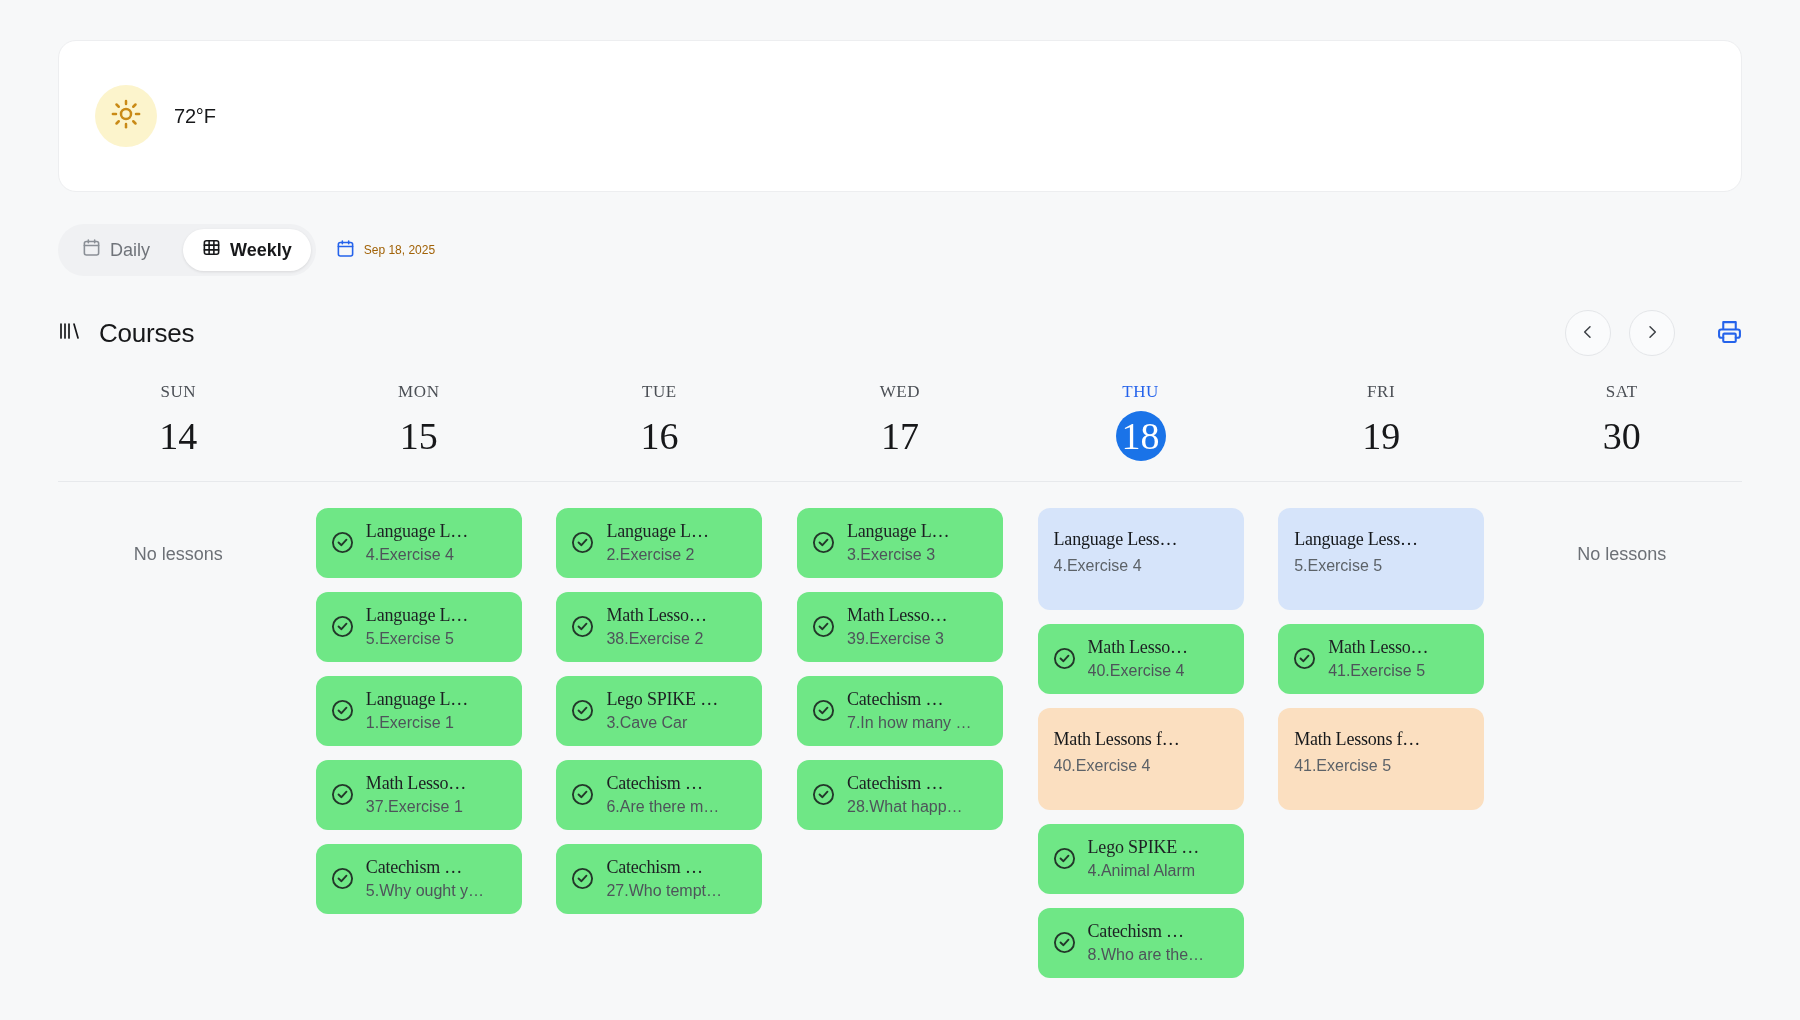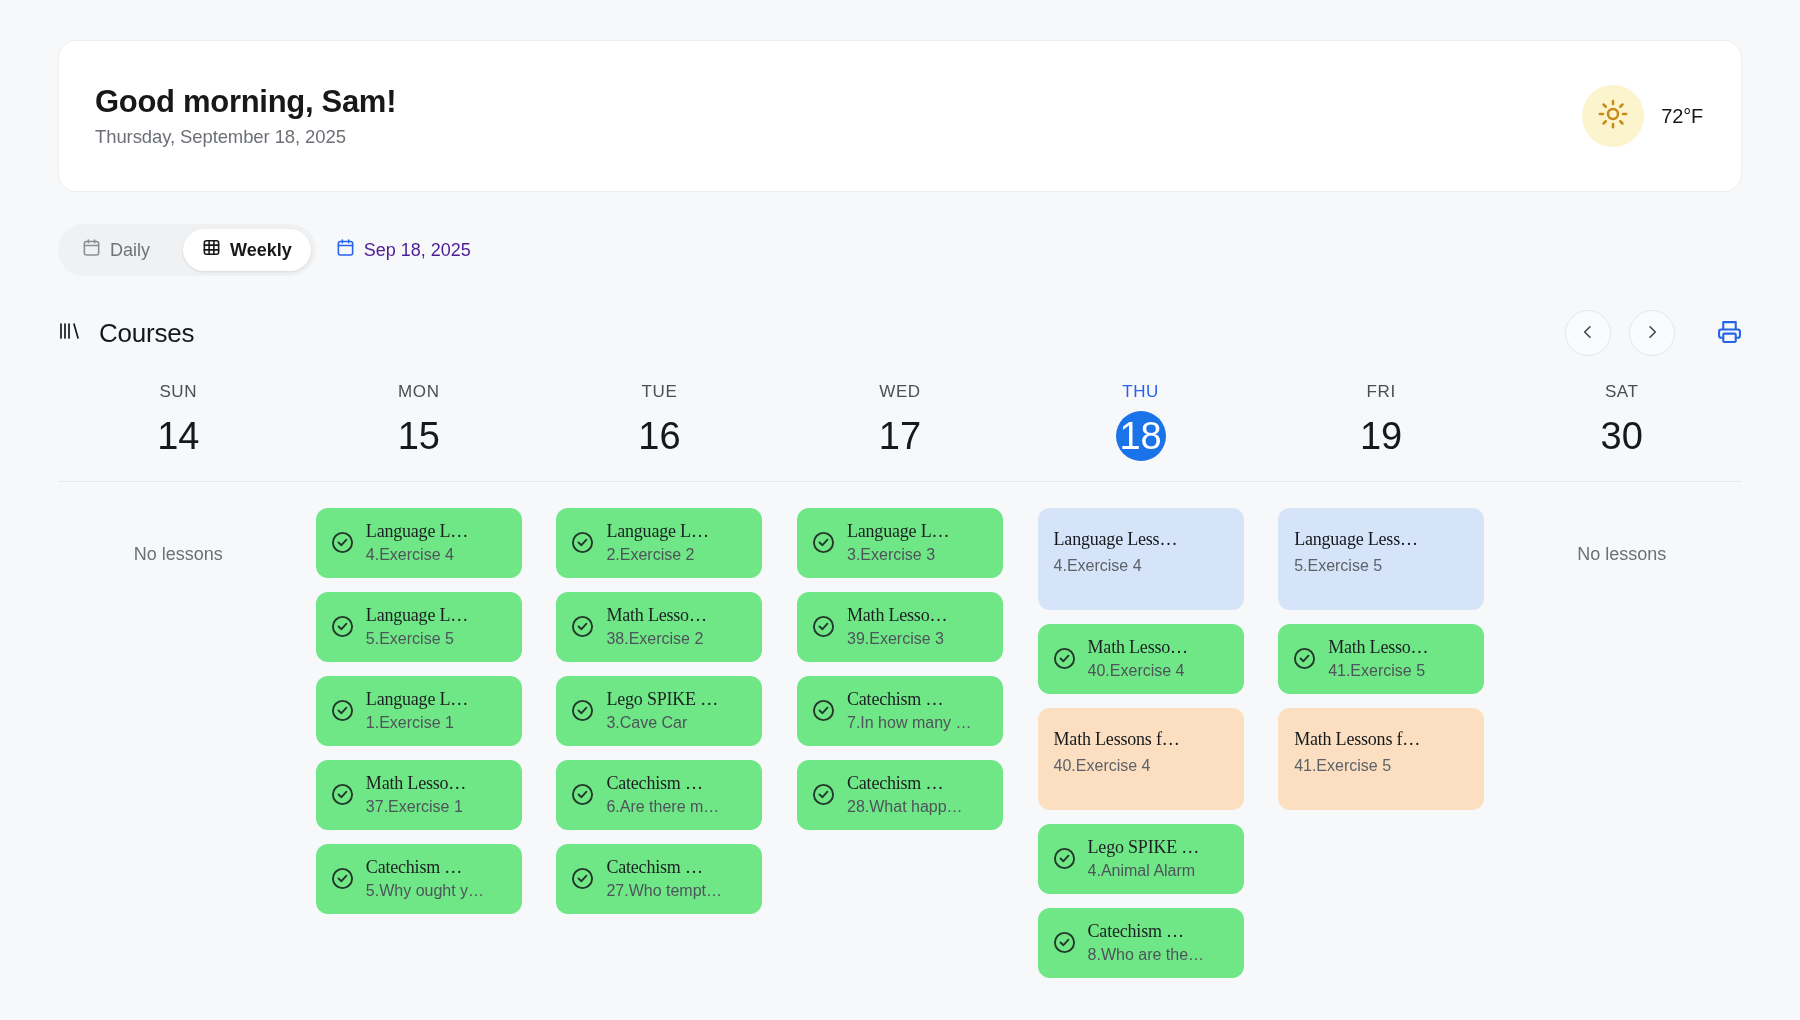--- a/index.html
+++ b/index.html
@@ -43,41 +43,41 @@
     font-size: 18px; color: #70747A; cursor: pointer;
     border: none; background: transparent;
     font-family: "Liberation Sans", sans-serif;
   }
   .seg.active {
     background: #FFFFFF; color: #17181A; font-weight: 700;
     box-shadow: 0 1px 3px rgba(0,0,0,0.10);
   }
   .datepick {
     display: flex; align-items: center; gap: 9px;
-    font-size: 18px; color: #4c1d95; cursor: pointer; margin-left: 6px;
+    font-size: 12px; color: #a16207; cursor: pointer; margin-left: 6px;
   }
 
   
   .sect-head {
     margin-top: 34px; display: flex; align-items: center; justify-content: space-between;
   }
   .sect-left { display: flex; align-items: center; gap: 17px; }
   .sect-title { font-size: 26px; color: #17181A; letter-spacing: -0.2px; }
   .sect-right { display: flex; align-items: center; gap: 18px; }
   .rnd-btn {
     width: 46px; height: 46px; border-radius: 50%;
     border: 1px solid #E4E6E9; background: #FAFBFC;
     display: flex; align-items: center; justify-content: center; cursor: pointer;
   }
   .print-btn { margin-left: 24px; background: none; border: none; cursor: pointer; display:flex; }
 
   
   .week { margin-top: 26px; display: grid; grid-template-columns: repeat(7, 1fr); }
   .dcol { display: flex; flex-direction: column; align-items: center; }
-  .dhead { display: flex; flex-direction: column; align-items: center; gap: 9px; padding-bottom: 20px; }
+  .dhead { display: flex; flex-direction: column; align-items: center; gap: 9px; padding-bottom: 20px; font-family: Liberation Serif, serif; }
   .dow { font-size: 17px; color: #4B4F55; letter-spacing: 0.6px; }
   .dow.today { color: #2563EB; }
   .dnum { font-size: 38px; color: #17181A; line-height: 1; }
   .dnum-wrap {
     width: 50px; height: 50px; display: flex; align-items: center; justify-content: center;
     border-radius: 50%;
   }
   .dnum-wrap.today { background: #1A73E8; }
   .dnum-wrap.today .dnum { color: #FFFFFF; font-weight: 500; }
 
@@ -104,24 +104,20 @@
   .card.plain .ctitle { color: #15181B; }
   .card.plain .csub { color: #5C6268; margin-top: 4px; }
   .chk { flex: 0 0 auto; display: flex; }
 </style>
 </head>
 <body>
 
 <div class="page">
 
   <div class="greet-card">
-    <div class="greet-left">
-      <div class="greet-title">Good morning, Sam!</div>
-      <div class="greet-date">Thursday, September 18, 2025</div>
-    </div>
     <div class="weather">
       <div class="weather-bubble">
         <span>
           <svg width="30" height="30" viewBox="0 0 24 24" fill="none" stroke="#C98A16" stroke-width="2" stroke-linecap="round">
             <circle cx="12" cy="12" r="4"></circle>
             <line x1="12" y1="1.5" x2="12" y2="4"></line>
             <line x1="12" y1="20" x2="12" y2="22.5"></line>
             <line x1="1.5" y1="12" x2="4" y2="12"></line>
             <line x1="20" y1="12" x2="22.5" y2="12"></line>
             <line x1="4.4" y1="4.4" x2="6.2" y2="6.2"></line>

